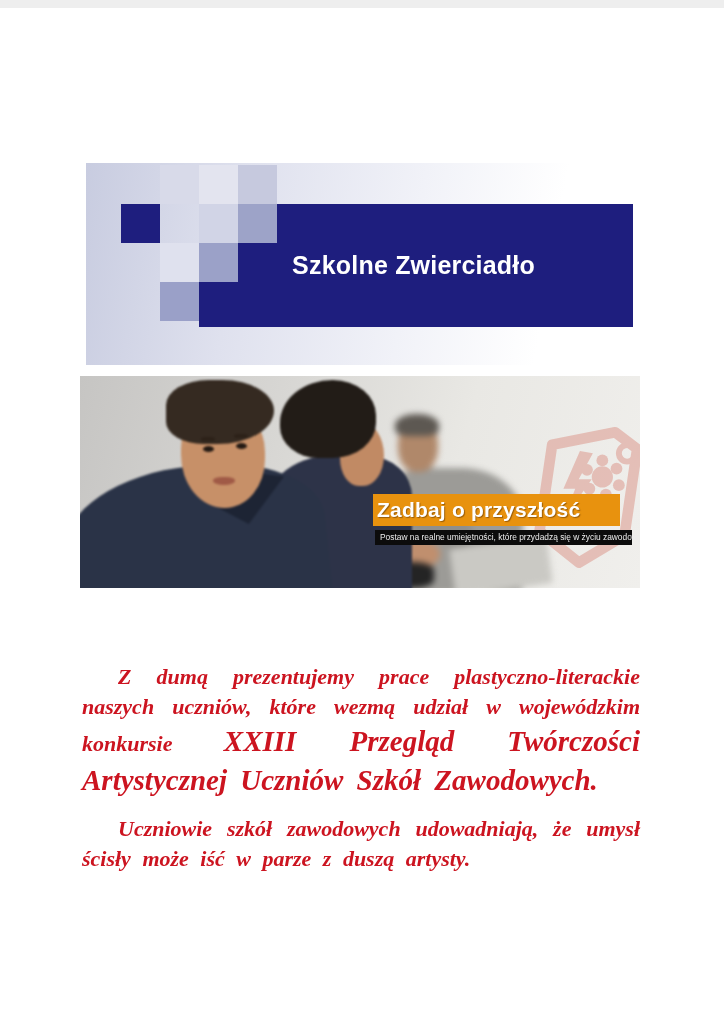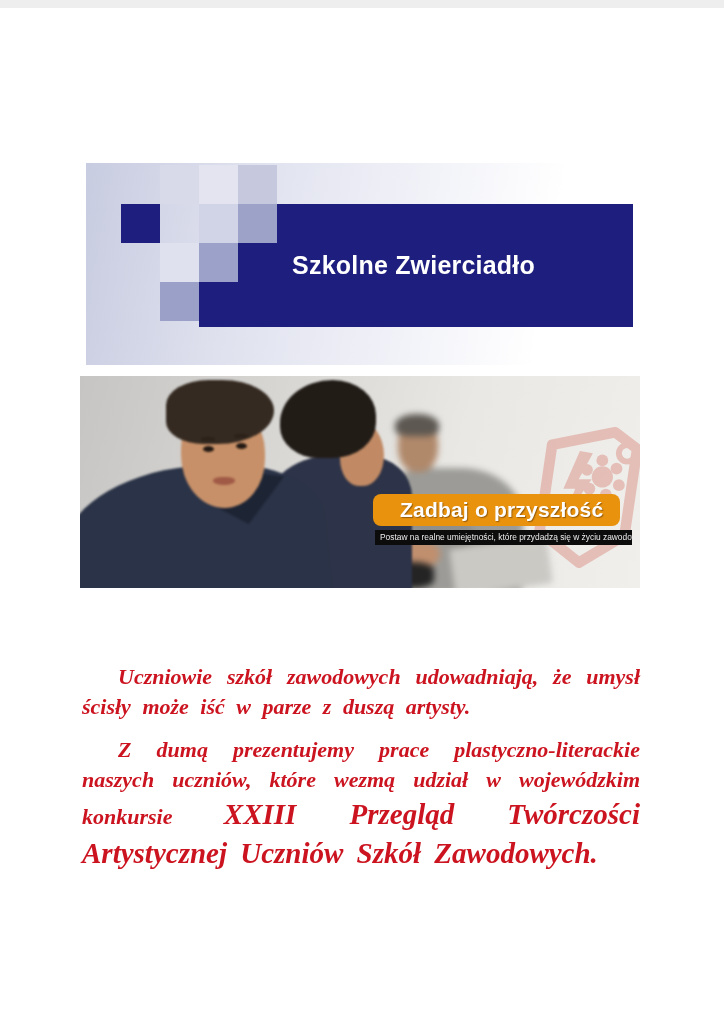--- a/index.html
+++ b/index.html
@@ -66,22 +66,22 @@
   .eye{width:11px; height:6px; background:#241a14; border-radius:50%;}
   .eye.l{left:123px; top:70px;} .eye.r{left:156px; top:67px;}
   .brow{width:14px; height:4px; background:#2c2118; border-radius:40%;}
   .brow.l{left:121px; top:61px;} .brow.r{left:154px; top:58px;}
   .mouth{left:133px; top:101px; width:22px; height:8px; background:#a05a46; border-radius:40% 40% 50% 50%;}
   .logo{position:absolute; left:448px; top:40px; width:118px; height:162px; opacity:.5;}
   
   .overlay-banner{
     position:absolute; left:293px; top:118px; width:247px; height:32px;
     background:var(--orange); color:#ffffff; font-weight:bold; font-size:21px;
-    line-height:32px; padding-left:27px; letter-spacing:.2px;
-    text-shadow:1px 1px 1px rgba(90,50,0,.55); white-space:nowrap;border-radius:8px;
+    line-height:32px; padding-left:4px; letter-spacing:.2px;
+    text-shadow:1px 1px 1px rgba(90,50,0,.55); white-space:nowrap;
   }
   .overlay-strip{
     position:absolute; left:295px; top:154px; width:257px; height:15px;
     background:var(--strip); color:#ededed; font-size:8.4px; line-height:15px;
     padding-left:5px; white-space:nowrap;
   }
   
   .bodytext{
     position:absolute; left:82px; top:654px; width:558px;
     font-family:"Liberation Serif","DejaVu Serif",serif;
@@ -158,17 +158,17 @@
       <div class="blob brow l"></div>
       <div class="blob brow r"></div>
       <div class="blob mouth"></div>
     </div>
 
     <div class="overlay-banner">Zadbaj o przyszłość</div>
     <div class="overlay-strip">Postaw na realne umiejętności, które przydadzą się w życiu zawodowym</div>
   </div>
 
   <div class="bodytext">
+    <p><span class="seg-normal">Z dumą prezentujemy prace plastyczno-literackie naszych uczniów, które wezmą udział w wojewódzkim konkursie </span><span class="seg-large">XXIII Przegląd Twórczości Artystycznej Uczniów Szkół Zawodowych.</span></p>
     <p>Uczniowie szkół zawodowych udowadniają, że umysł ścisły może iść w parze z duszą artysty.</p>
-    <p><span class="seg-normal">Z dumą prezentujemy prace plastyczno-literackie naszych uczniów, które wezmą udział w wojewódzkim konkursie </span><span class="seg-large">XXIII Przegląd Twórczości Artystycznej Uczniów Szkół Zawodowych.</span></p>
   </div>
 
 </div>
 
 </body></html>

